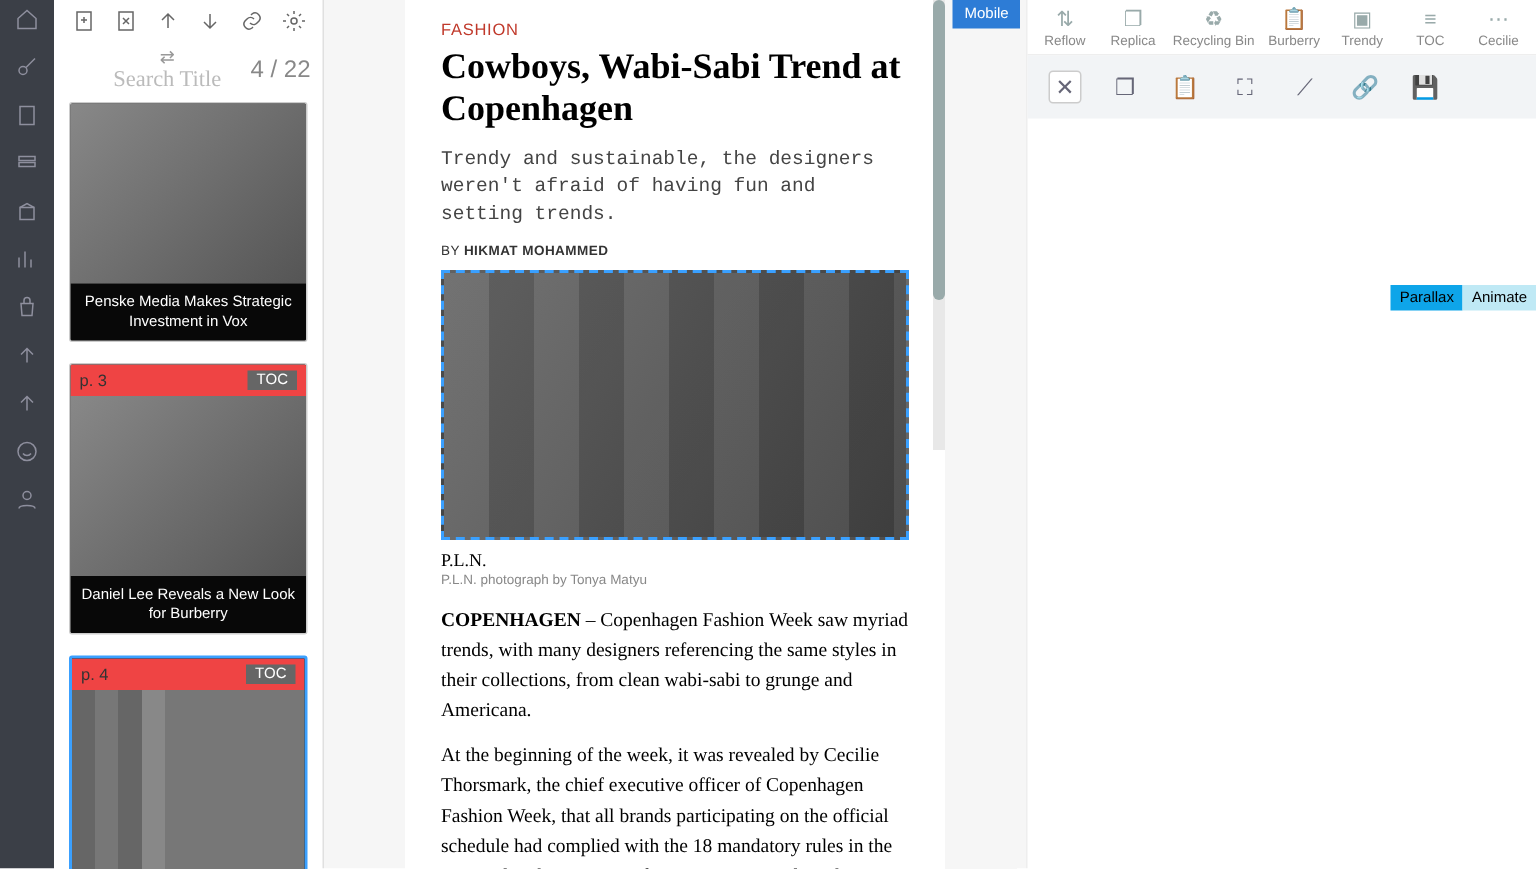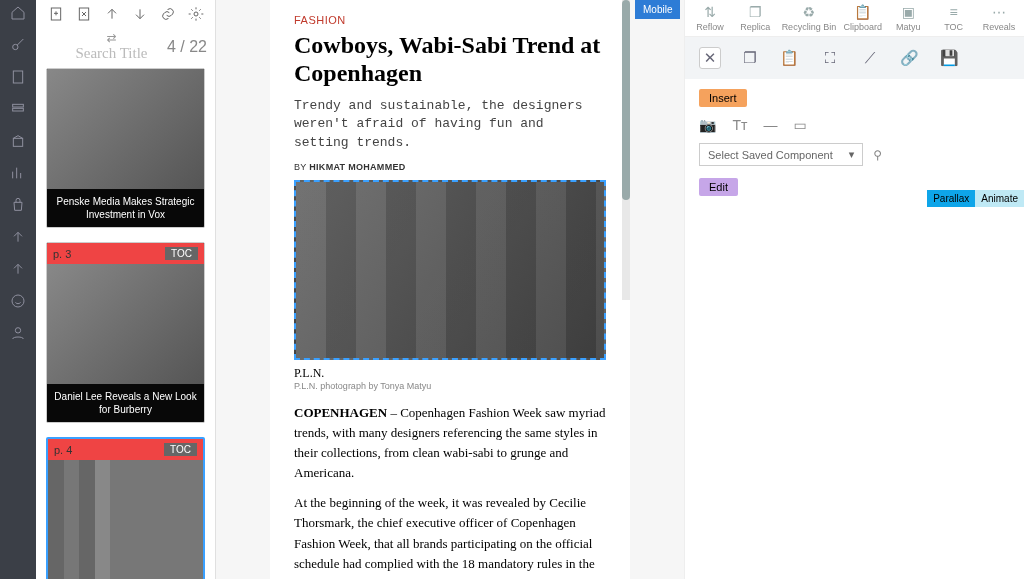--- a/index.html
+++ b/index.html
@@ -207,59 +207,41 @@
     <div class="tool">
         <span class="ic">❐</span>
         <span>Replica</span>
       </div>
     <div class="tool">
         <span class="ic">♻</span>
         <span>Recycling Bin</span>
       </div>
     <div class="tool">
         <span class="ic">📋</span>
-        <span>Clipboard</span>
+        <span>Burberry</span>
       </div>
     <div class="tool">
         <span class="ic">▣</span>
-        <span>Matyu</span>
+        <span>Trendy</span>
       </div>
     <div class="tool">
         <span class="ic">≡</span>
         <span>TOC</span>
       </div>
     <div class="tool">
         <span class="ic">⋯</span>
-        <span>Reveals</span>
+        <span>Cecilie</span>
       </div>
   </div>
   <div class="rp-icons">
     <span class="ic reflow-del">✕</span>
     <span class="ic">❐</span>
     <span class="ic">📋</span>
     <span class="ic">⛶</span>
     <span class="ic">⟋</span>
     <span class="ic">🔗</span>
     <span class="ic">💾</span>
   </div>
-  <div class="rp-body">
-    <span class="chip insert">Insert</span>
-    <div class="settings-row">
-      <span class="ic">📷</span>
-      <span class="ic">Tᴛ</span>
-      <span class="ic">—</span>
-      <span class="ic">▭</span>
-    </div>
-    <div class="sel-row">
-      <div class="select-box">
-        <span>Select Saved Component</span>
-        <span>▾</span>
-      </div>
-      <span class="filter-ic">⚲</span>
-    </div>
-    <div style="height:12px"></div>
-    <span class="chip edit">Edit</span>
-  </div>
   <div class="par-anim">
     <span class="parallax">Parallax</span>
     <span class="animate">Animate</span>
   </div>
 </div>
 
 </body></html>

